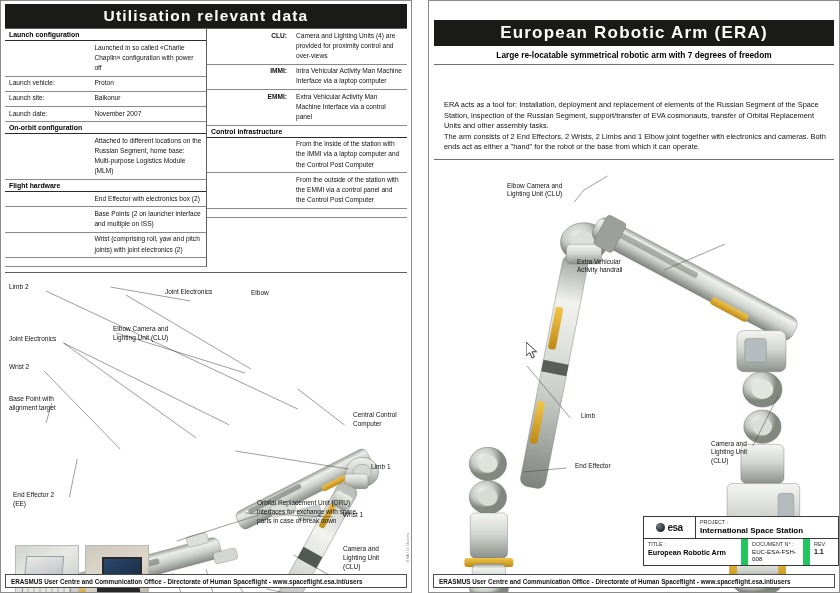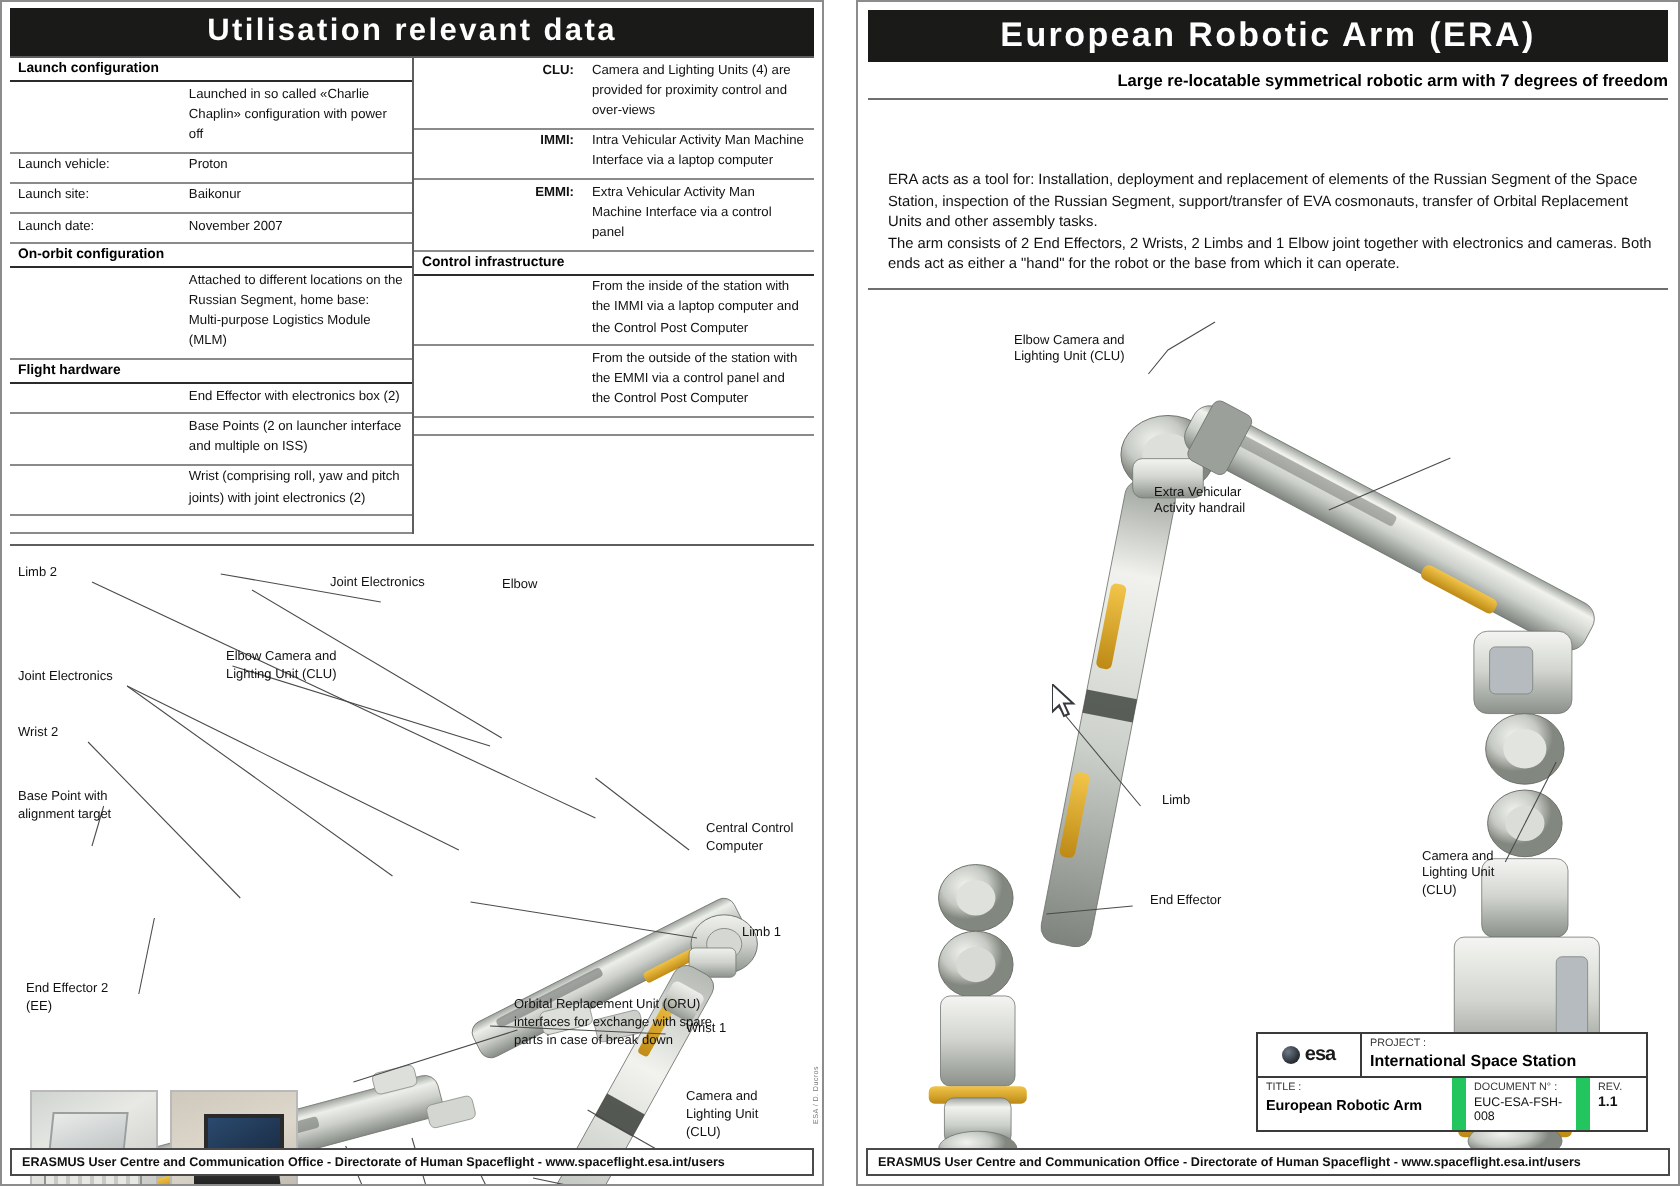--- a/index.html
+++ b/index.html
@@ -23,24 +23,24 @@
 
   
   .titlebar {
     background: #1a1a18;
     color: #ffffff;
     text-align: center;
     font-weight: bold;
     letter-spacing: 1.2px;
   }
   .titlebar-left  { height: 24px; line-height: 24px; font-size: 15.5px; margin: 3px 4px 0 4px; }
-  .titlebar-right { height: 26px; line-height: 26px; font-size: 17px;  margin: 4px 5px 0 5px; }
+  .titlebar-right { height: 26px; line-height: 26px; font-size: 17px;  margin: 19px 5px 0 5px; }
 
   .subtitle-right {
-    text-align: right; font-size: 8.3px; font-weight: bold;
+    text-align: center; font-size: 8.3px; font-weight: bold;
     padding: 4px 0 4px 0; margin: 0 5px;
     border-bottom: 1px solid #6f6f6f;
   }
   .intro-right {
     font-size: 7.4px; line-height: 1.42; color: #111;
     margin: 0 5px; padding: 5px 8px 6px 10px;
     border-bottom: 1px solid #6f6f6f;
   }
 
   
@@ -129,21 +129,21 @@
     border:2px solid #2a2a2a;
   }
   .ph-immi::after {
     content:""; position:absolute; left:18%; top:62%; width:70%; height:28%;
     background: linear-gradient(180deg,#3a3a3a,#151515);
     transform: perspective(40px) rotateX(12deg);
   }
 
   
   .titleblock {
-    position: absolute; right: 15px; bottom: 26px;
+    position: absolute; right: 0; bottom: 26px;
     width: 196px; border: 1px solid #3a3a3a; background: #fff;
     font-size: 6.4px; color: #111;
   }
   .tb-row { display: flex; border-bottom: 1px solid #3a3a3a; }
   .tb-row:last-child { border-bottom: none; }
   .tb-logo {
     width: 52px; display: flex; align-items: center; justify-content: center;
     border-right: 1px solid #3a3a3a; padding: 3px 0;
   }
   .esa-logo { display: flex; align-items: center; gap: 2px; }

